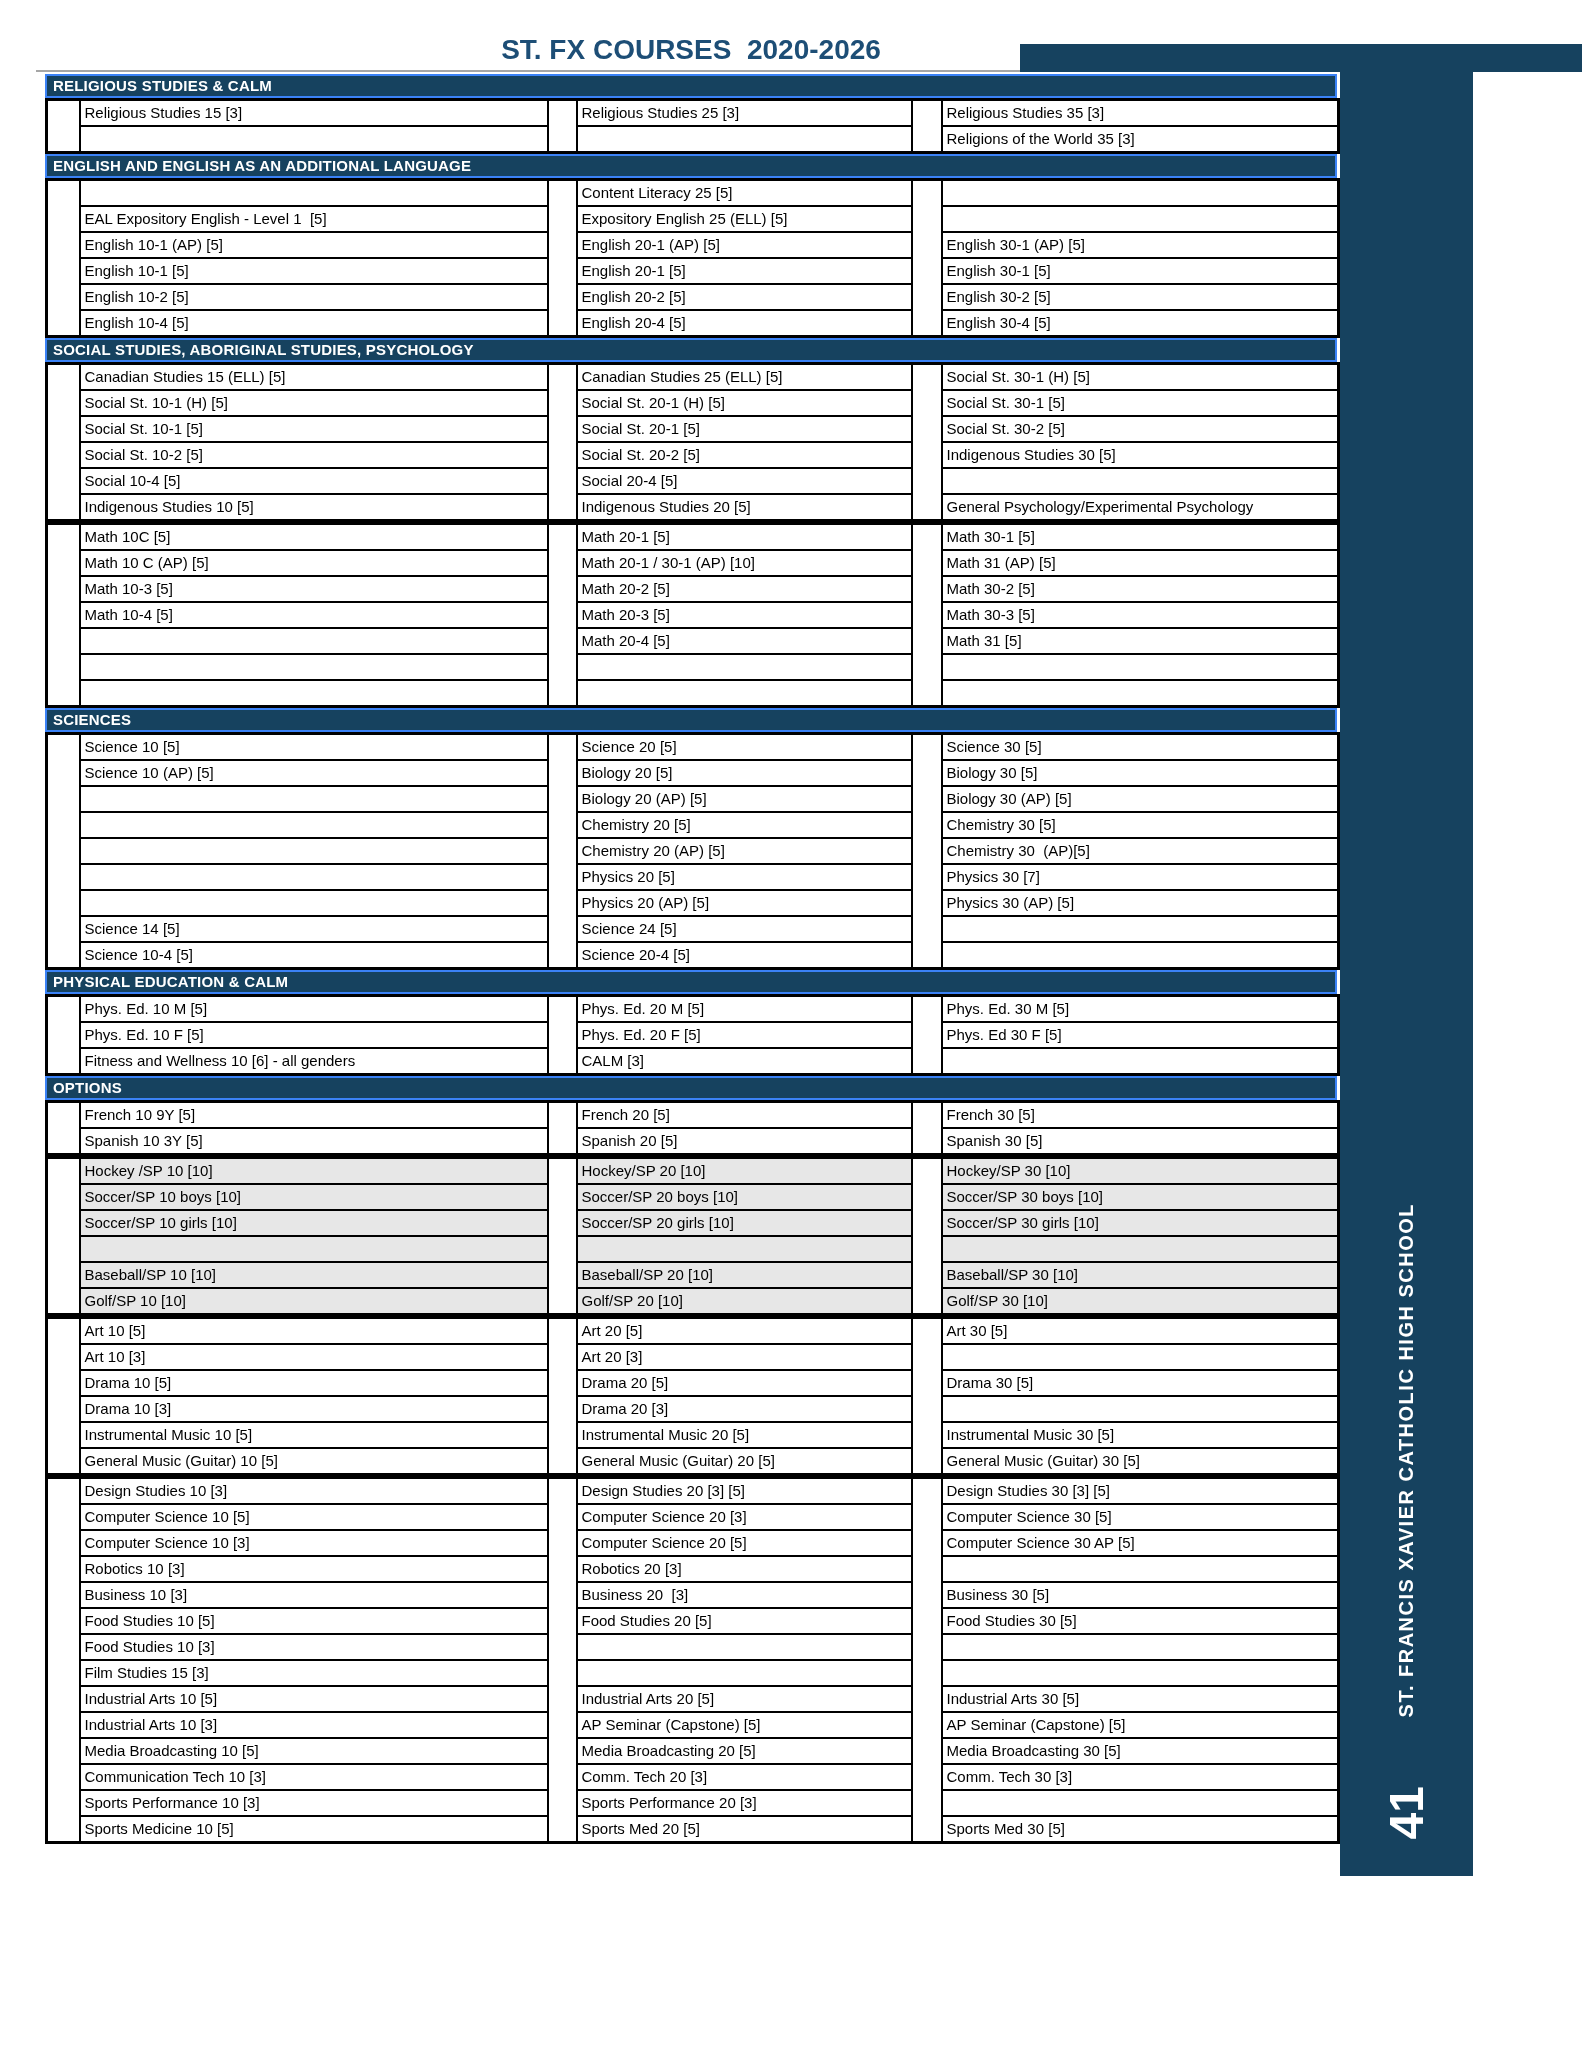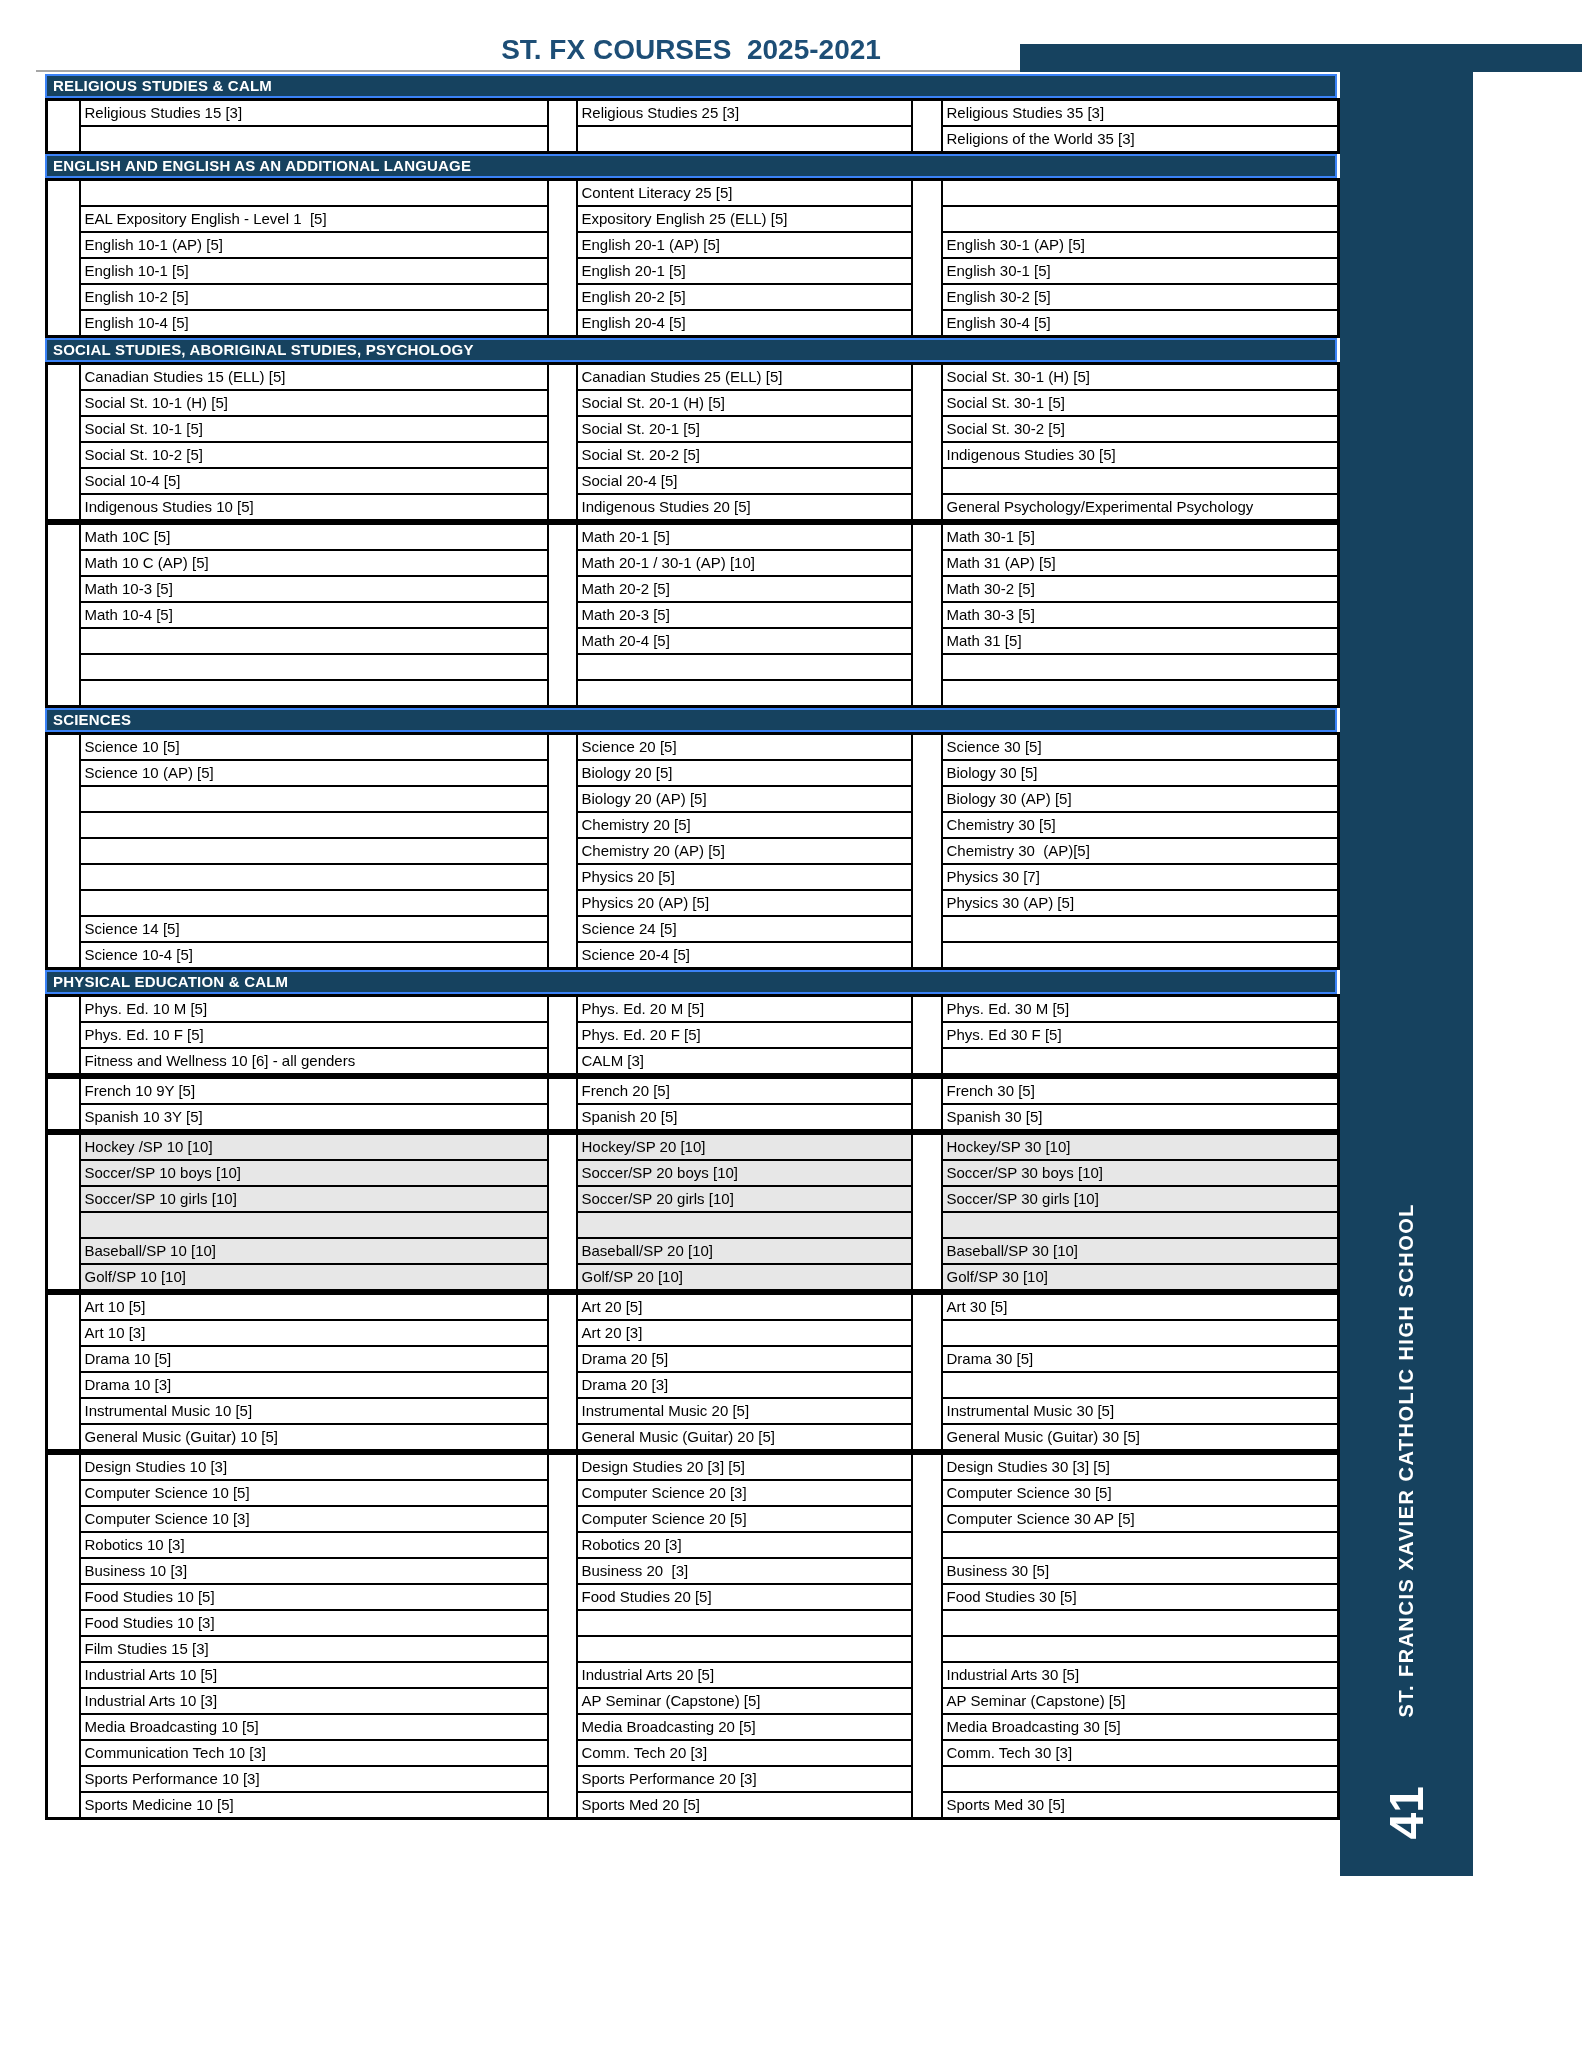--- a/index.html
+++ b/index.html
@@ -49,21 +49,21 @@
     border:2px solid #000;height:24px;padding:0 4px;font-size:15px;
     line-height:24px;overflow:hidden;white-space:pre;
   }
   table.grid td.spacer{background:#fff;padding:0;}
   table.grid td.shaded{background:#E7E7E7;}
   table.grid td.b{font-weight:normal;}
 </style>
 </head>
 <body>
 
-<div class="page-title">ST. FX COURSES  2025-2021</div>
+<div class="page-title">ST. FX COURSES  2020-2026</div>
 <div class="title-rule"></div>
 <div class="topbar"></div>
 <div class="side-banner"></div>
 <div class="banner-label-wrap">
   <span class="banner-label">ST. FRANCIS XAVIER CATHOLIC HIGH SCHOOL</span>
 </div>
 <div class="banner-num-wrap">
   <span class="banner-num">41</span>
 </div>
 
@@ -321,20 +321,21 @@
           <td class="cell">Phys. Ed. 20 F [5]</td>
           <td class="cell">Phys. Ed 30 F [5]</td>
         </tr>
         <tr>
           <td class="cell">Fitness and Wellness 10 [6] - all genders</td>
           <td class="cell">CALM [3]</td>
           <td class="cell"></td>
         </tr>
       </tbody>
     </table>
+    <div class="sec-header">OPTIONS</div>
     <table class="grid">
       <colgroup>
         <col style="width: 33px;">
         <col style="width: 468px;">
         <col style="width: 29px;">
         <col style="width: 335px;">
         <col style="width: 30px;">
         <col style="width: 397px;">
       </colgroup>
       <tbody>

